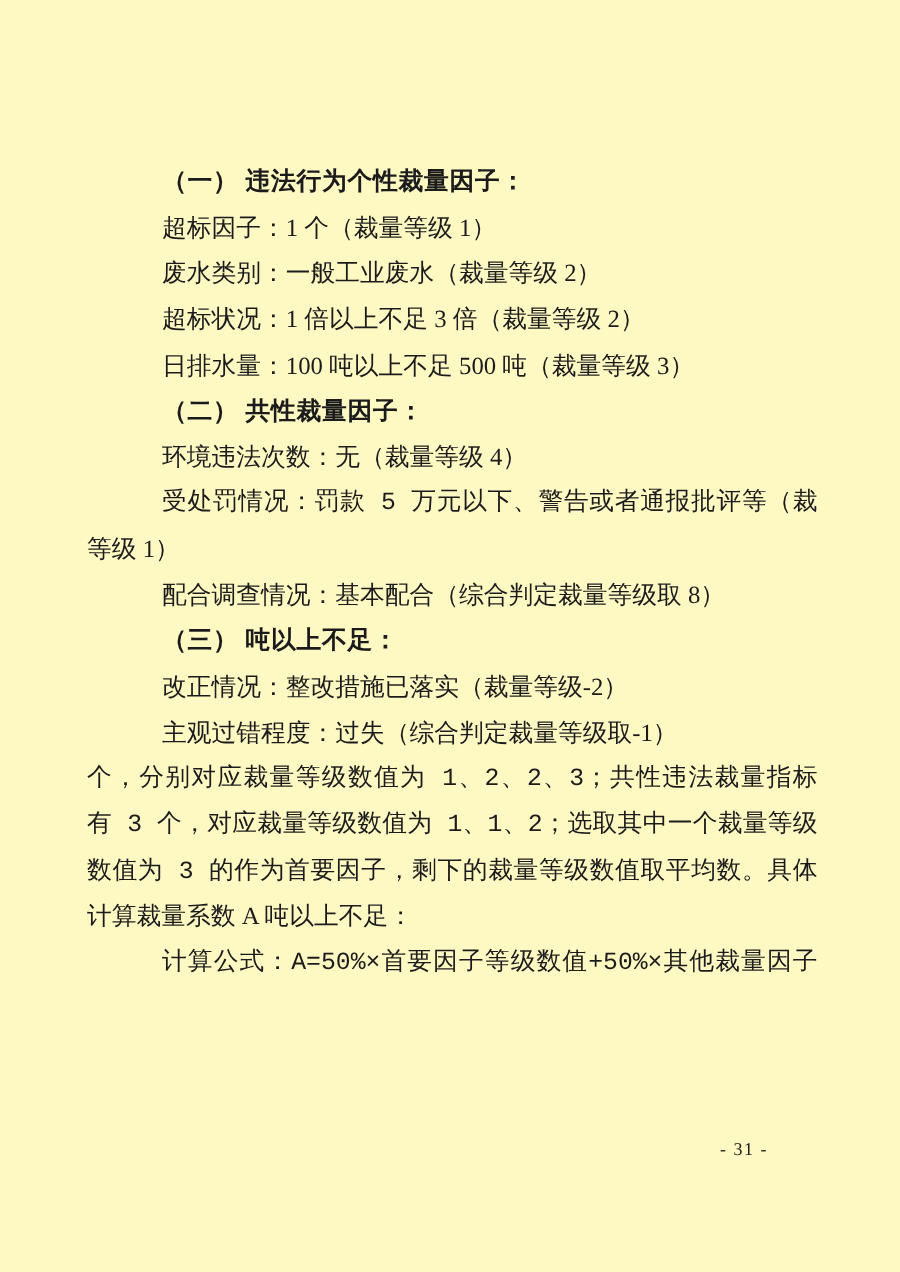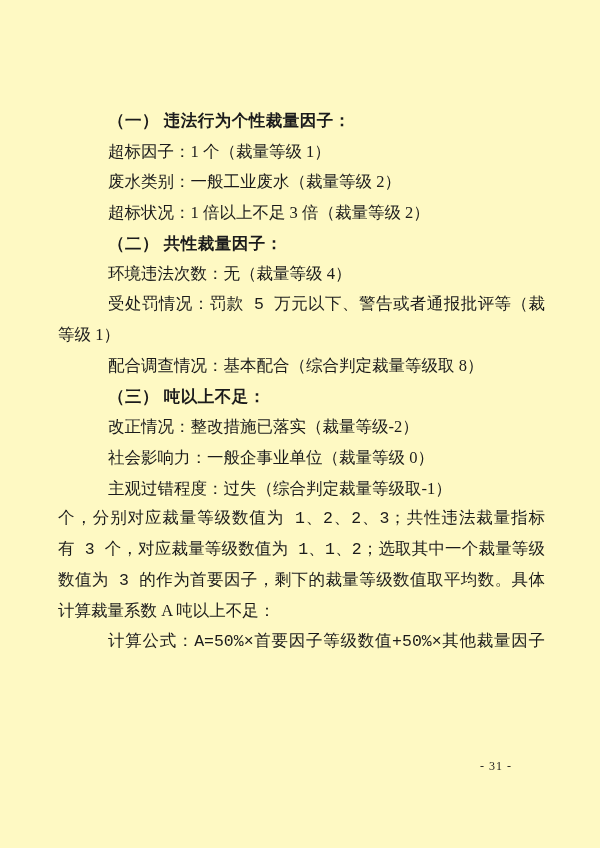--- a/index.html
+++ b/index.html
@@ -56,28 +56,28 @@
 </style>
 </head>
 <body>
 
 <div class="page">
   <div class="content">
     <div class="ln indent heading">（一） 违法行为个性裁量因子：</div>
     <div class="ln indent">超标因子：1 个（裁量等级 1）</div>
     <div class="ln indent">废水类别：一般工业废水（裁量等级 2）</div>
     <div class="ln indent">超标状况：1 倍以上不足 3 倍（裁量等级 2）</div>
+    <div class="ln indent">日排水量：100 吨以上不足 500 吨（裁量等级 3）</div>
     <div class="ln indent heading">（二） 共性裁量因子：</div>
     <div class="ln indent">环境违法次数：无（裁量等级 4）</div>
     <div class="ln indent fill">受处罚情况：罚款 5 万元以下、警告或者通报批评等（裁量</div>
     <div class="ln">等级 1）</div>
     <div class="ln indent">配合调查情况：基本配合（综合判定裁量等级取 8）</div>
     <div class="ln indent heading">（三） 吨以上不足：</div>
     <div class="ln indent">改正情况：整改措施已落实（裁量等级-2）</div>
-    <div class="ln indent">社会影响力：一般企事业单位（裁量等级 0）</div>
     <div class="ln indent">主观过错程度：过失（综合判定裁量等级取-1）</div>
     <div class="ln fill">个，分别对应裁量等级数值为 1、2、2、3；共性违法裁量指标</div>
     <div class="ln fill">有 3 个，对应裁量等级数值为 1、1、2；选取其中一个裁量等级</div>
     <div class="ln fill">数值为 3 的作为首要因子，剩下的裁量等级数值取平均数。具体</div>
     <div class="ln">计算裁量系数 A 吨以上不足：</div>
     <div class="ln indent fill">计算公式：A=50%×首要因子等级数值+50%×其他裁量因子</div>
   </div>
   <div class="pagenum">- 31 -</div>
 </div>
 

